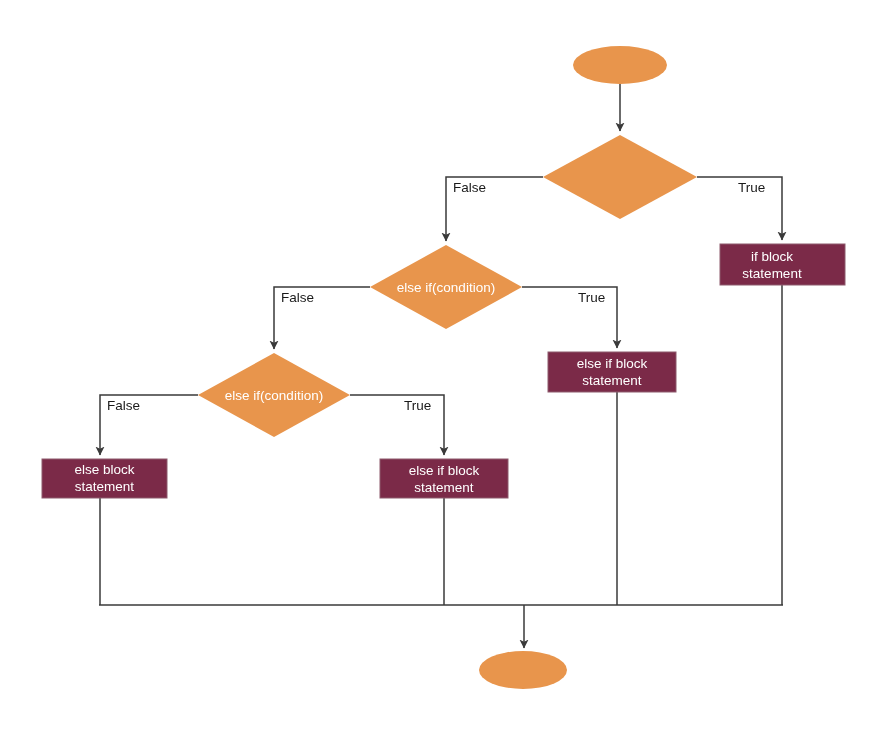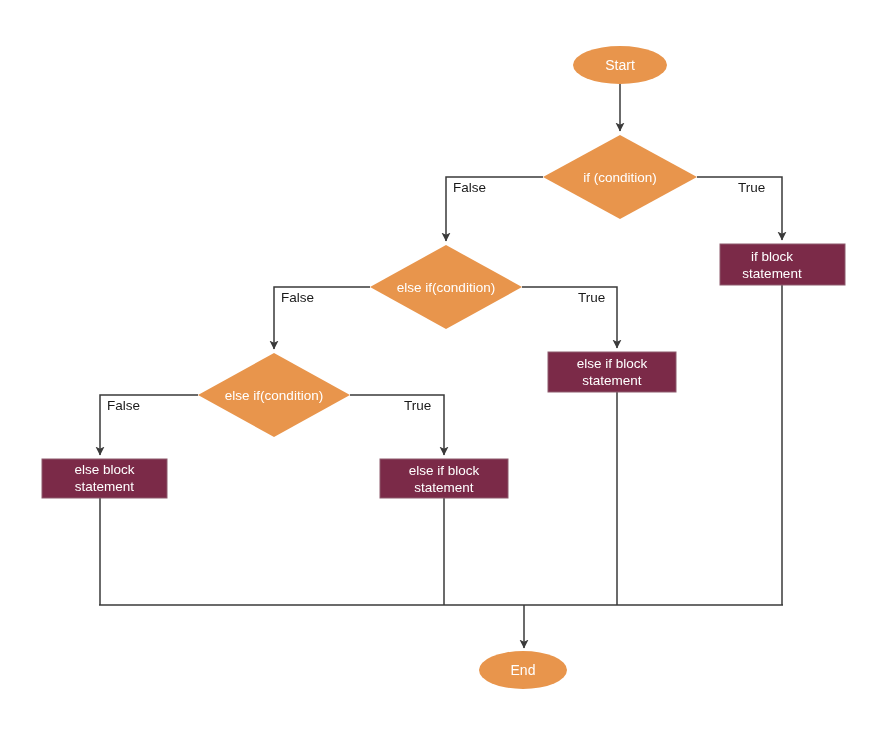--- a/index.html
+++ b/index.html
@@ -98,41 +98,38 @@
 
     <polygon points="274,353 350,395 274,437 198,395" fill="#e8954c"></polygon>
 
     <rect x="380" y="459" width="128" height="39" fill="#7b2a48" stroke="#8d5a6c" stroke-width="1"></rect>
 
     <rect x="42" y="459" width="125" height="39" fill="#7b2a48" stroke="#8d5a6c" stroke-width="1"></rect>
 
     <ellipse cx="523" cy="670" rx="44" ry="19" fill="#e8954c"></ellipse>
   </svg>
 
-  <div class="node-label terminal-label" style="left:573px; top:46px; width:94px; height:38px;">Start</div>
 
-  <div class="node-label" style="left:543px; top:158px; width:154px; height:38px;">if (condition)</div>
 
   <div class="node-label" style="left:720px; top:244px; width:104px; height:41px;">if block
 statement</div>
 
   <div class="node-label" style="left:370px; top:268px; width:152px; height:38px;">else if(condition)</div>
 
   <div class="node-label" style="left:548px; top:352px; width:128px; height:40px;">else if block
 statement</div>
 
   <div class="node-label" style="left:198px; top:376px; width:152px; height:38px;">else if(condition)</div>
 
   <div class="node-label" style="left:380px; top:459px; width:128px; height:39px;">else if block
 statement</div>
 
   <div class="node-label" style="left:42px; top:459px; width:125px; height:37px;">else block
 statement</div>
 
-  <div class="node-label terminal-label" style="left:479px; top:651px; width:88px; height:38px;">End</div>
 
   <div class="edge-label" style="left:453px; top:155px;">False</div>
 
   <div class="edge-label" style="left:738px; top:155px;">True</div>
 
   <div class="edge-label" style="left:281px; top:265px;">False</div>
 
   <div class="edge-label" style="left:578px; top:265px;">True</div>
 
   <div class="edge-label" style="left:107px; top:373px;">False</div>

